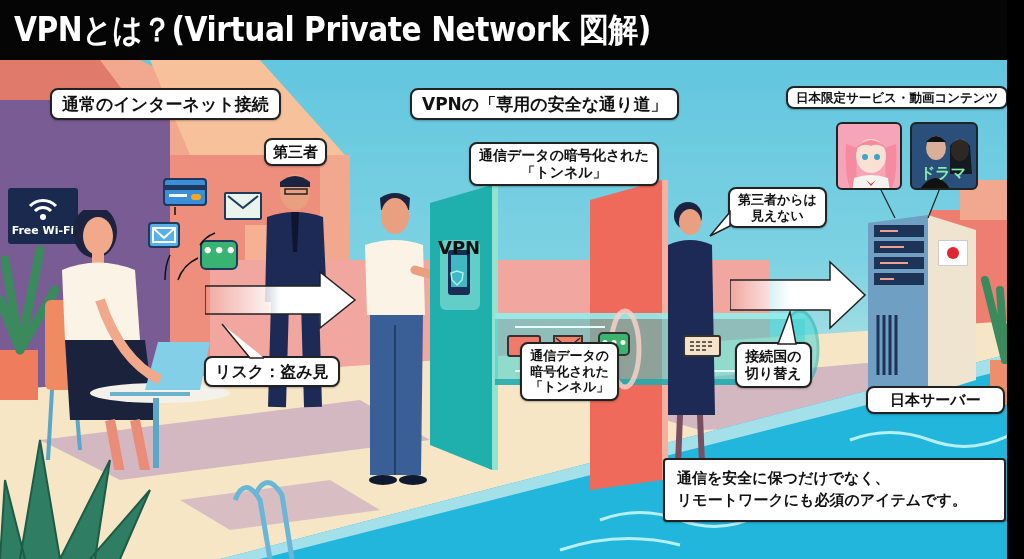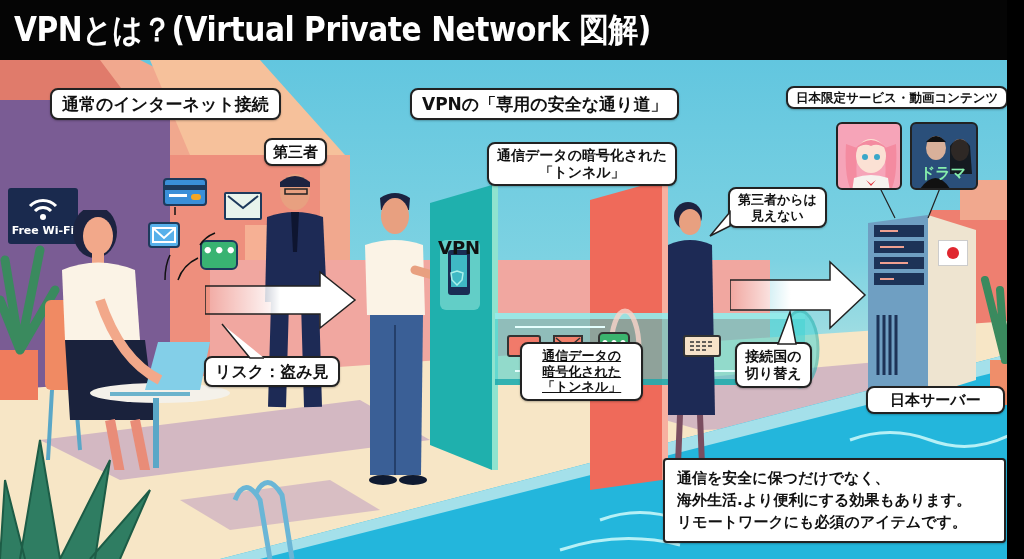--- a/index.html
+++ b/index.html
@@ -238,54 +238,53 @@
     <svg class="abs" style="left:880px;top:128px" width="70" height="40">
       <path d="M0,0 L15,30 M60,0 L48,30" stroke="#222" stroke-width="1.2"></path>
     </svg>
 
     <div class="label" style="left:410px;top:28px;padding:4px 10px;font-size:17px;">VPNの「専用の安全な通り道」</div>
     <div class="label" style="left:50px;top:28px;padding:4px 10px;font-size:17px;">通常のインターネット接続</div>
     <div class="label" style="left:786px;top:26px;padding:2px 8px;font-size:12.5px;">日本限定サービス・動画コンテンツ</div>
 
     <div class="label" style="left:264px;top:78px;padding:3px 7px;font-size:15px;">第三者</div>
 
-    <div class="label" style="left:487px;top:82px;padding:3px 8px;font-size:14px;">
+    <div class="label" style="left:469px;top:82px;padding:3px 8px;font-size:14px;">
       <div>通信データの暗号化された</div>
       <div>「トンネル」</div>
     </div>
 
     <div class="label" style="left:728px;top:127px;padding:3px 8px;font-size:13px;">
       <div>第三者からは</div>
       <div>見えない</div>
     </div>
     <svg class="abs" style="left:708px;top:150px;z-index:21" width="24" height="30">
       <polygon points="22,2 22,16 2,26" fill="#fff" stroke="#222" stroke-width="1.5"></polygon>
     </svg>
 
     <div class="label" style="left:204px;top:296px;padding:4px 9px;font-size:16px;">リスク：盗み見</div>
     <svg class="abs" style="left:220px;top:262px;z-index:21" width="50" height="38">
       <polyline points="2,2 30,36 44,36" fill="#fff" stroke="#222" stroke-width="1.5"></polyline>
     </svg>
 
-    <div class="label" style="left:520px;top:282px;padding:4px 20px;font-size:13px;text-decoration:underline;">
+    <div class="label" style="left:520px;top:282px;padding:4px 8px;font-size:13px;">
       <div>通信データの</div>
       <div>暗号化された</div>
       <div>「トンネル」</div>
     </div>
 
     <div class="label" style="left:735px;top:282px;padding:4px 8px;font-size:14px;">
       <div>接続国の</div>
       <div>切り替え</div>
     </div>
     <svg class="abs" style="left:770px;top:250px;z-index:21" width="30" height="36">
       <polygon points="20,2 8,34 26,34" fill="#fff" stroke="#222" stroke-width="1.5"></polygon>
     </svg>
 
     <div class="label" style="left:866px;top:326px;padding:3px 22px;font-size:15px;">日本サーバー</div>
 
     <div class="label" style="left:663px;top:398px;width:343px;padding:8px 12px;font-size:15px;text-align:left;line-height:1.45;border-radius:4px;">
       <div>通信を安全に保つだけでなく、</div>
-      <div>海外生活.より便利にする効果もあります。</div>
       <div>リモートワークにも必須のアイテムです。</div>
     </div>
 
   </div>
 </div>
 
 </body></html>

